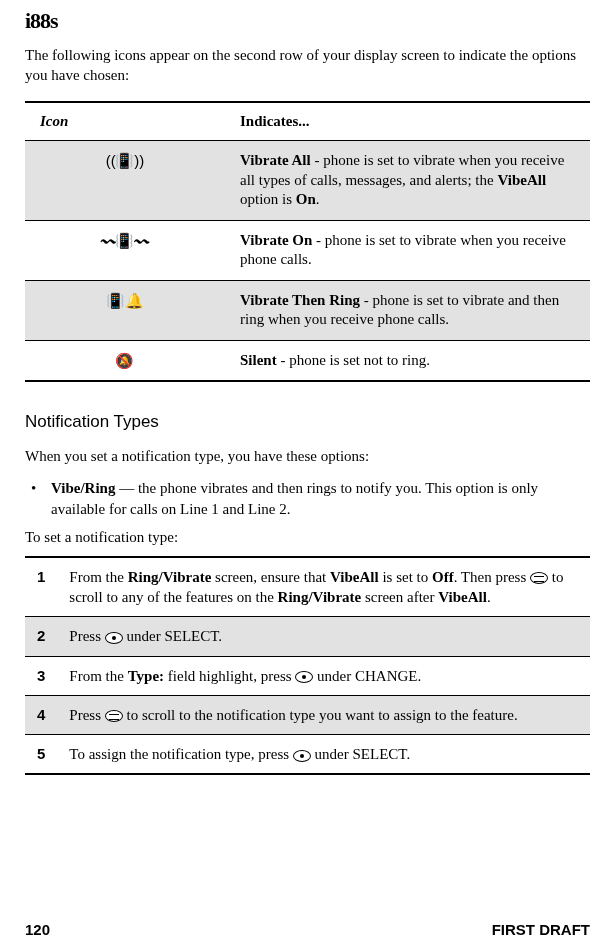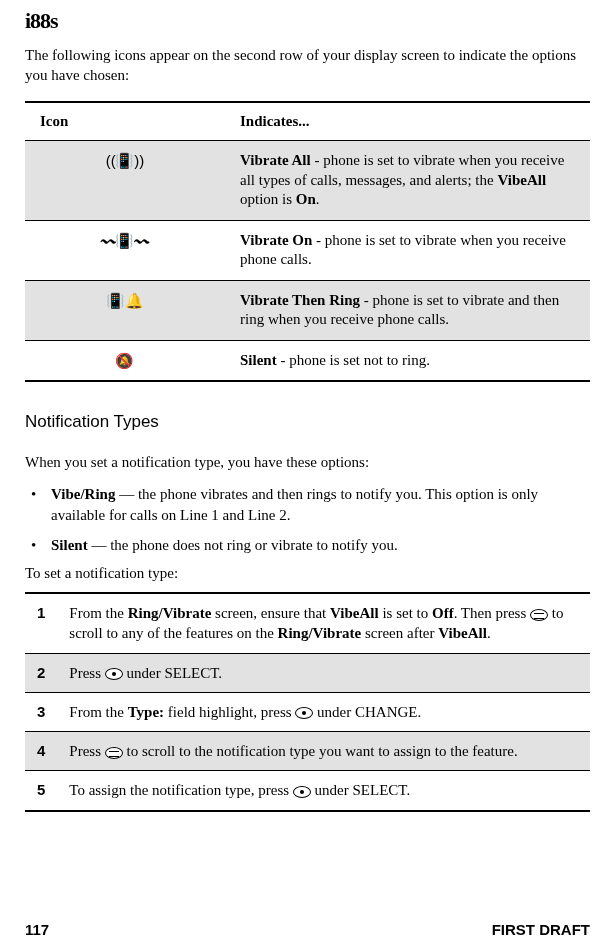--- a/index.html
+++ b/index.html
@@ -30,36 +30,36 @@
       margin-bottom: 30px;
     }
     .icon-table th {
       text-align: left;
       font-weight: bold;
       padding: 10px 15px;
       border-top: 2px solid #000;
       border-bottom: 1px solid #000;
       font-size: 15px;
     }
-    .icon-table th.icon-col { width: 200px; }
+    .icon-table th.icon-col { width: 200px; font-style: italic; }
     .icon-table td {
       padding: 10px 15px;
       border-bottom: 1px solid #000;
       vertical-align: top;
       font-size: 15px;
       line-height: 1.3;
     }
     .icon-table tr.shaded td { background: #e2e2e2; }
     .icon-table tr:last-child td { border-bottom: 2px solid #000; }
     .icon-cell { text-align: center; width: 200px; font-family: sans-serif; font-size: 15px; }
     .section-heading {
       font-family: Arial, Helvetica, sans-serif;
       font-size: 17px;
       font-weight: normal;
-      margin-bottom: 20px;
+      margin-bottom: 14px;
     }
     .section-intro {
       font-size: 15px;
       margin-bottom: 12px;
       line-height: 1.35;
     }
     .bullet-list { list-style: none; margin-bottom: 10px; }
     .bullet-list li {
       position: relative;
       padding-left: 26px;
@@ -175,21 +175,20 @@
     </tr>
   </tbody>
 </table>
 
 <h2 class="section-heading">Notification Types</h2>
 
 <p class="section-intro">When you set a notification type, you have these options:</p>
 
 <ul class="bullet-list">
   <li><b>Vibe/Ring</b><span> — the phone vibrates and then rings to notify you. This option is only available for calls on Line 1 and Line 2.</span></li>
-  <li><b>Silent</b><span> — the phone does not ring or vibrate to notify you.</span></li>
 </ul>
 
 <p class="steps-intro">To set a notification type:</p>
 
 <table class="steps-table">
   <tbody>
       <tr>
     <td class="step-num">1</td>
     <td><span>From the </span><b>Ring/Vibrate</b><span> screen, ensure that </span><b>VibeAll</b><span> is set to </span><b>Off</b><span>. Then press </span><span class="btn-icon arrows"></span><span> to scroll to any of the features on the </span><b>Ring/Vibrate</b><span> screen after </span><b>VibeAll</b><span>.</span></td>
   </tr>
@@ -207,16 +206,16 @@
   </tr>
   <tr>
     <td class="step-num">5</td>
     <td><span>To assign the notification type, press </span><span class="btn-icon dot"></span><span> under SELECT.</span></td>
   </tr>
 </tbody>
   </table>
 
 <div class="footer">
   <div class="footer-line">
-    <span>117</span>
+    <span>120</span>
     <span>FIRST DRAFT</span>
   </div>
 </div>
 
 </body></html>

